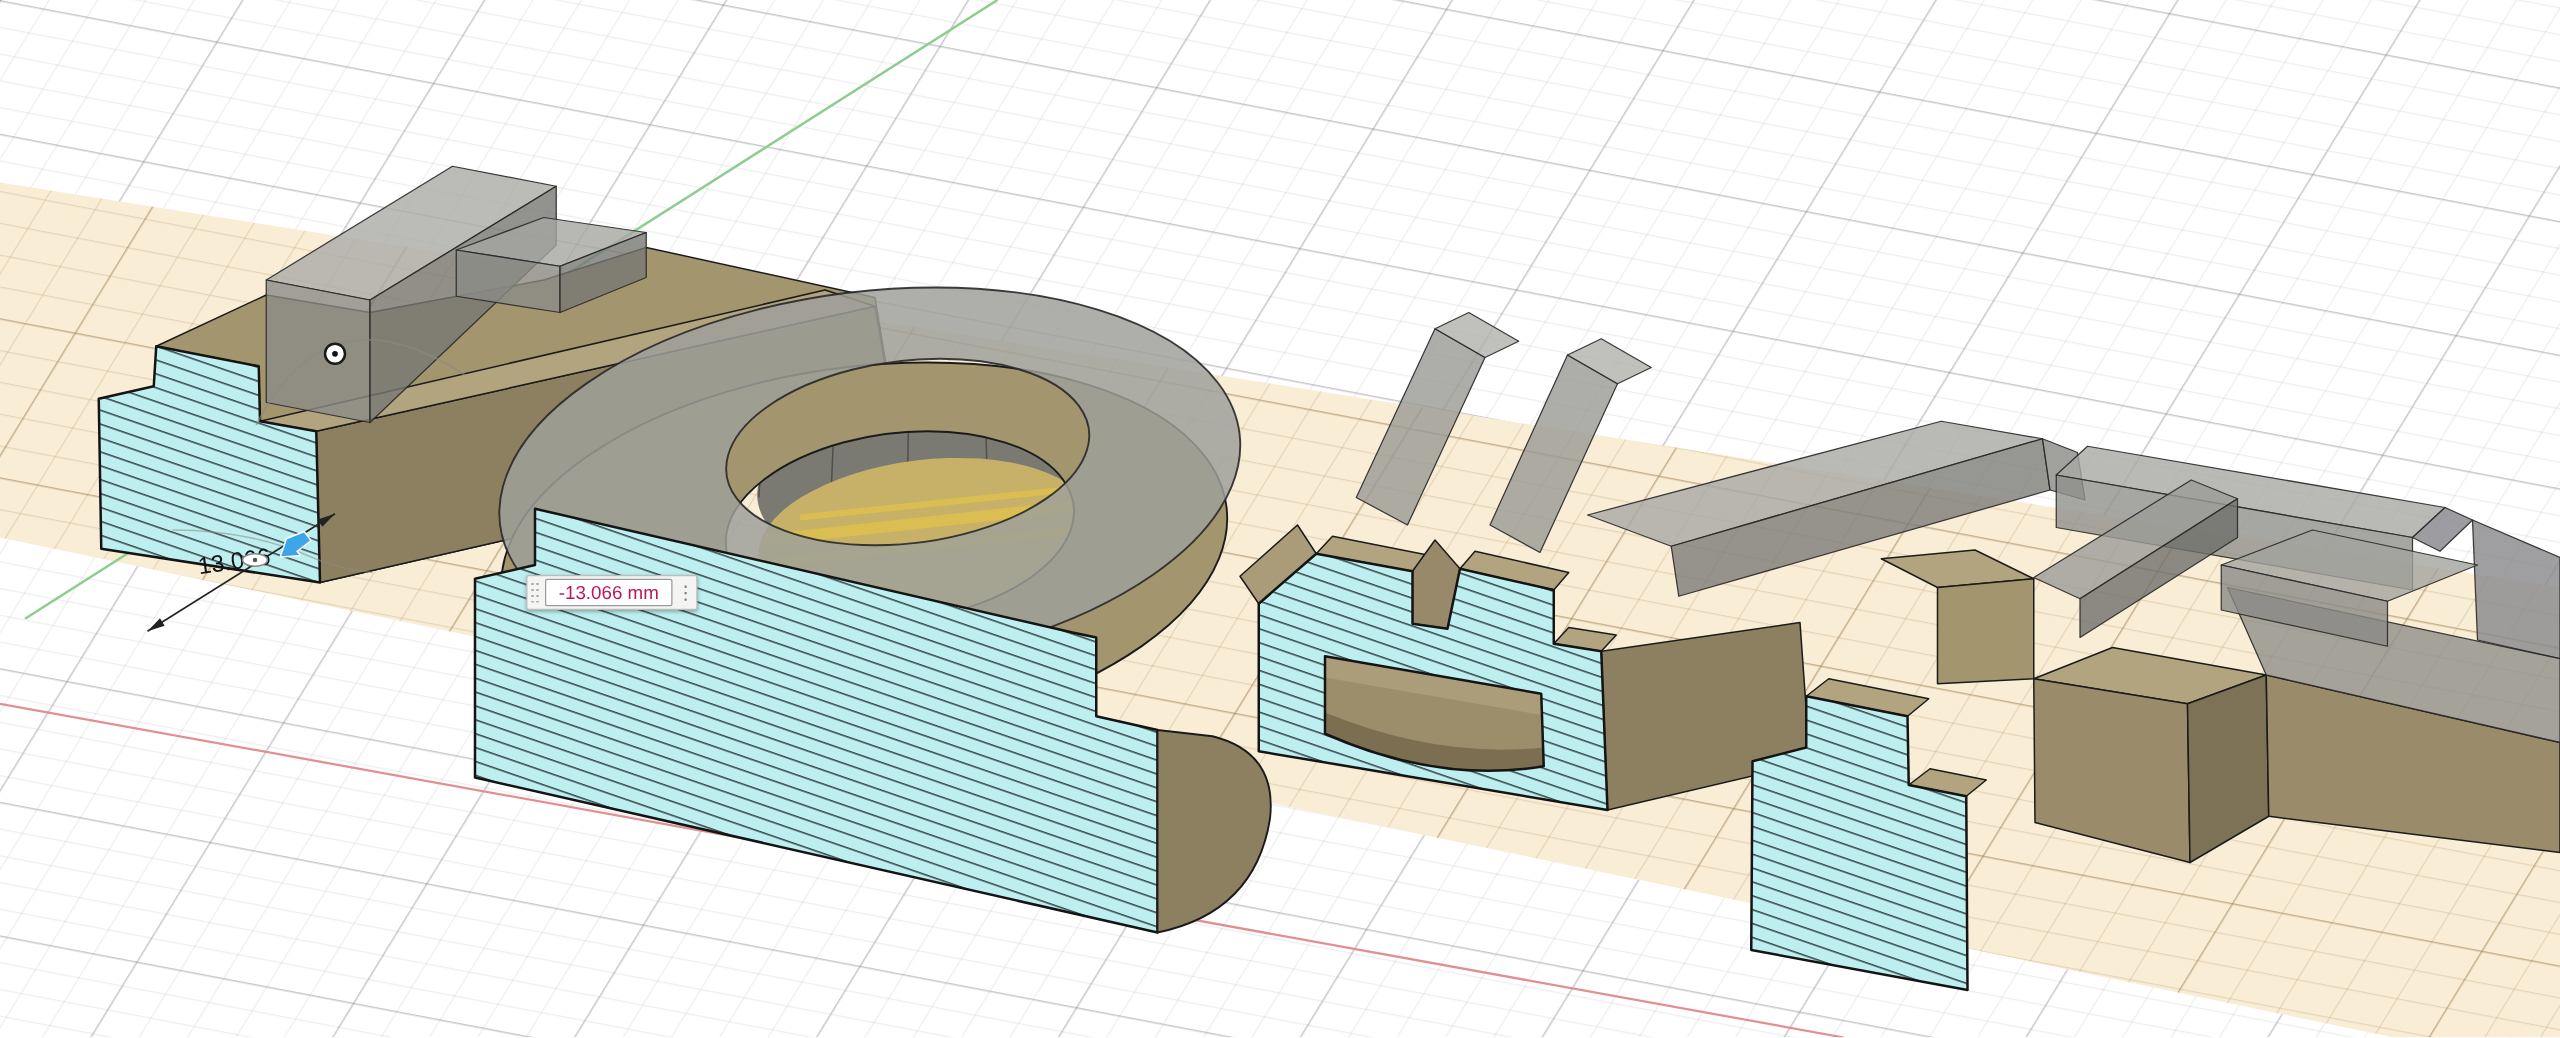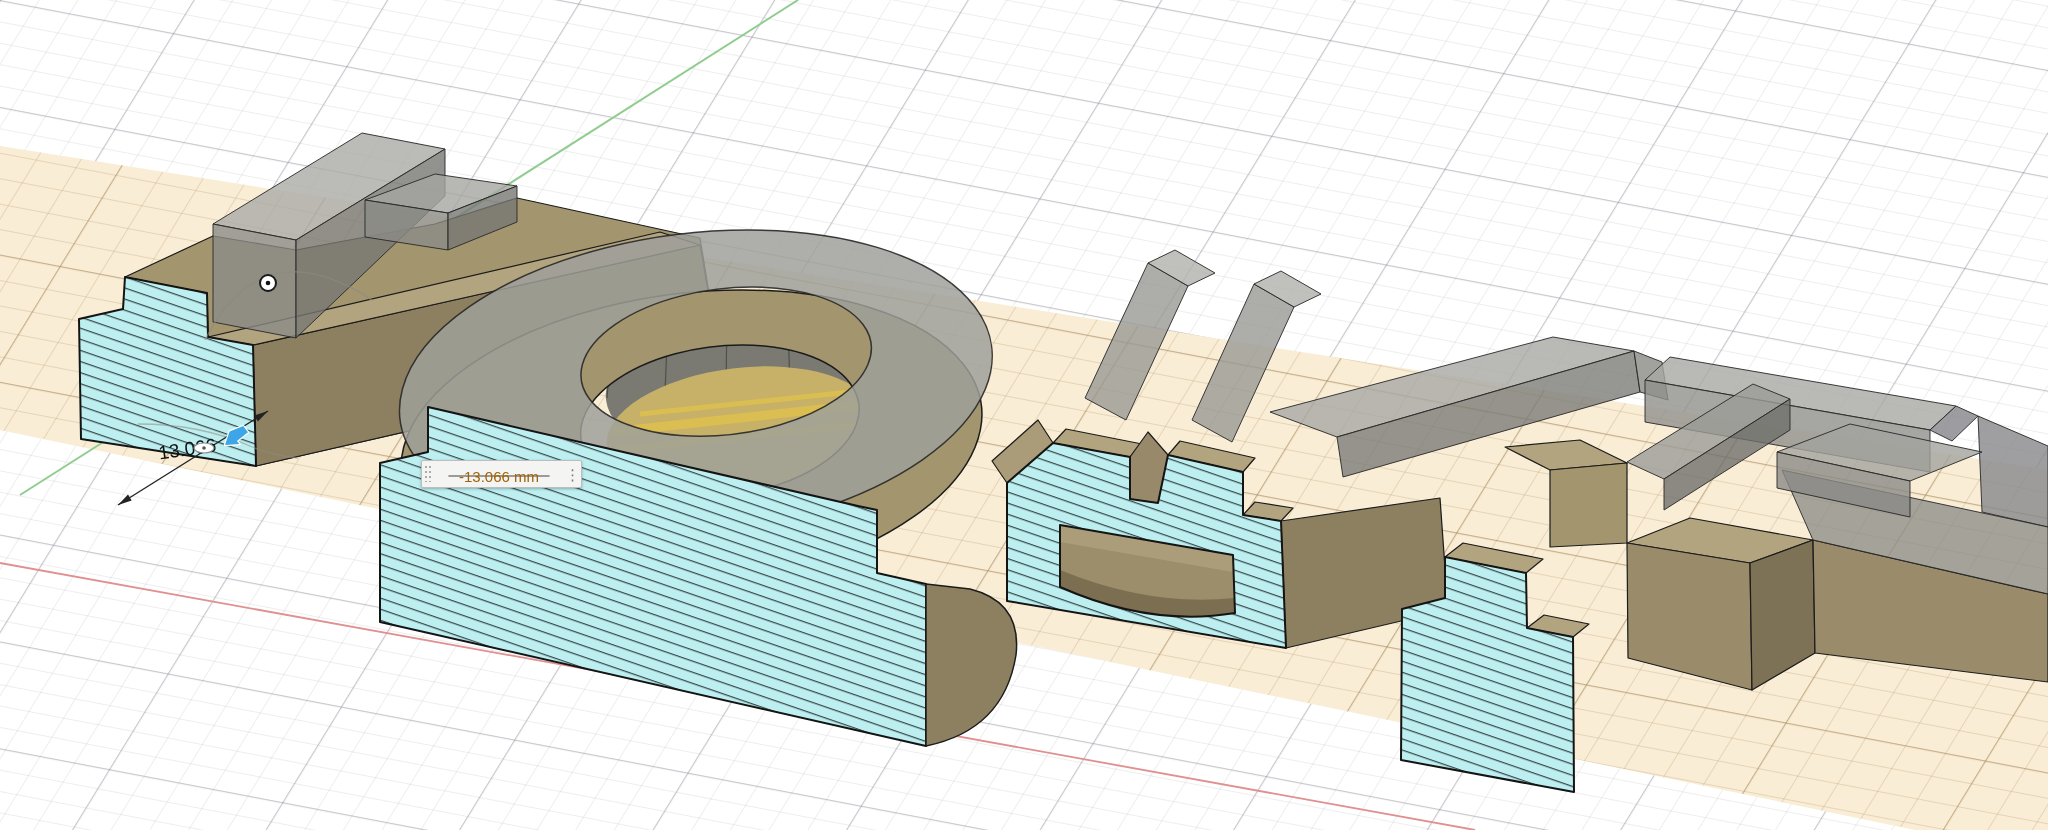--- a/index.html
+++ b/index.html
@@ -6,22 +6,22 @@
   #stage{position:relative;width:2048px;height:830px;overflow:hidden;
          font-family:"Liberation Sans",sans-serif;background:#ffffff;}
   #scene{position:absolute;left:0;top:0;}
   
   .offset-box{position:absolute;left:421px;top:460px;height:28px;box-sizing:border-box;
     display:flex;align-items:stretch;background:#f4f4f2;border:1px solid #bdbdbd;
     border-radius:2px;box-shadow:0 1px 3px rgba(0,0,0,.28);}
   .grip{width:12px;display:flex;gap:2px;padding:5px 2px 5px 3px;box-sizing:border-box;cursor:move;}
   .grip i{width:2px;
     background-image:repeating-linear-gradient(to bottom,#ababab 0 2px,transparent 2px 5px);}
-  .field{background:#fff;border:1px solid #9a9a9a;border-radius:2px;margin:14px;
-    padding:0 10px;font-size:15px;color:#a16207;display:flex;align-items:center;white-space:nowrap;text-align:center;}
+  .field{background:#fff;border:1px solid #9a9a9a;border-radius:2px;margin:2px;
+    padding:0 10px;font-size:15px;color:#be185d;display:flex;align-items:center;white-space:nowrap;text-align:center;}
   .kebab{width:17px;display:flex;align-items:center;justify-content:center;
     color:#7a7a7a;font-size:15px;line-height:1;cursor:pointer;user-select:none;}
   text{font-family:"Liberation Sans",sans-serif;}
 </style>
 </head>
 <body>
 
 <div id="stage">
 <svg id="scene" width="2048" height="830" viewBox="0 0 2048 830">
   <defs>

